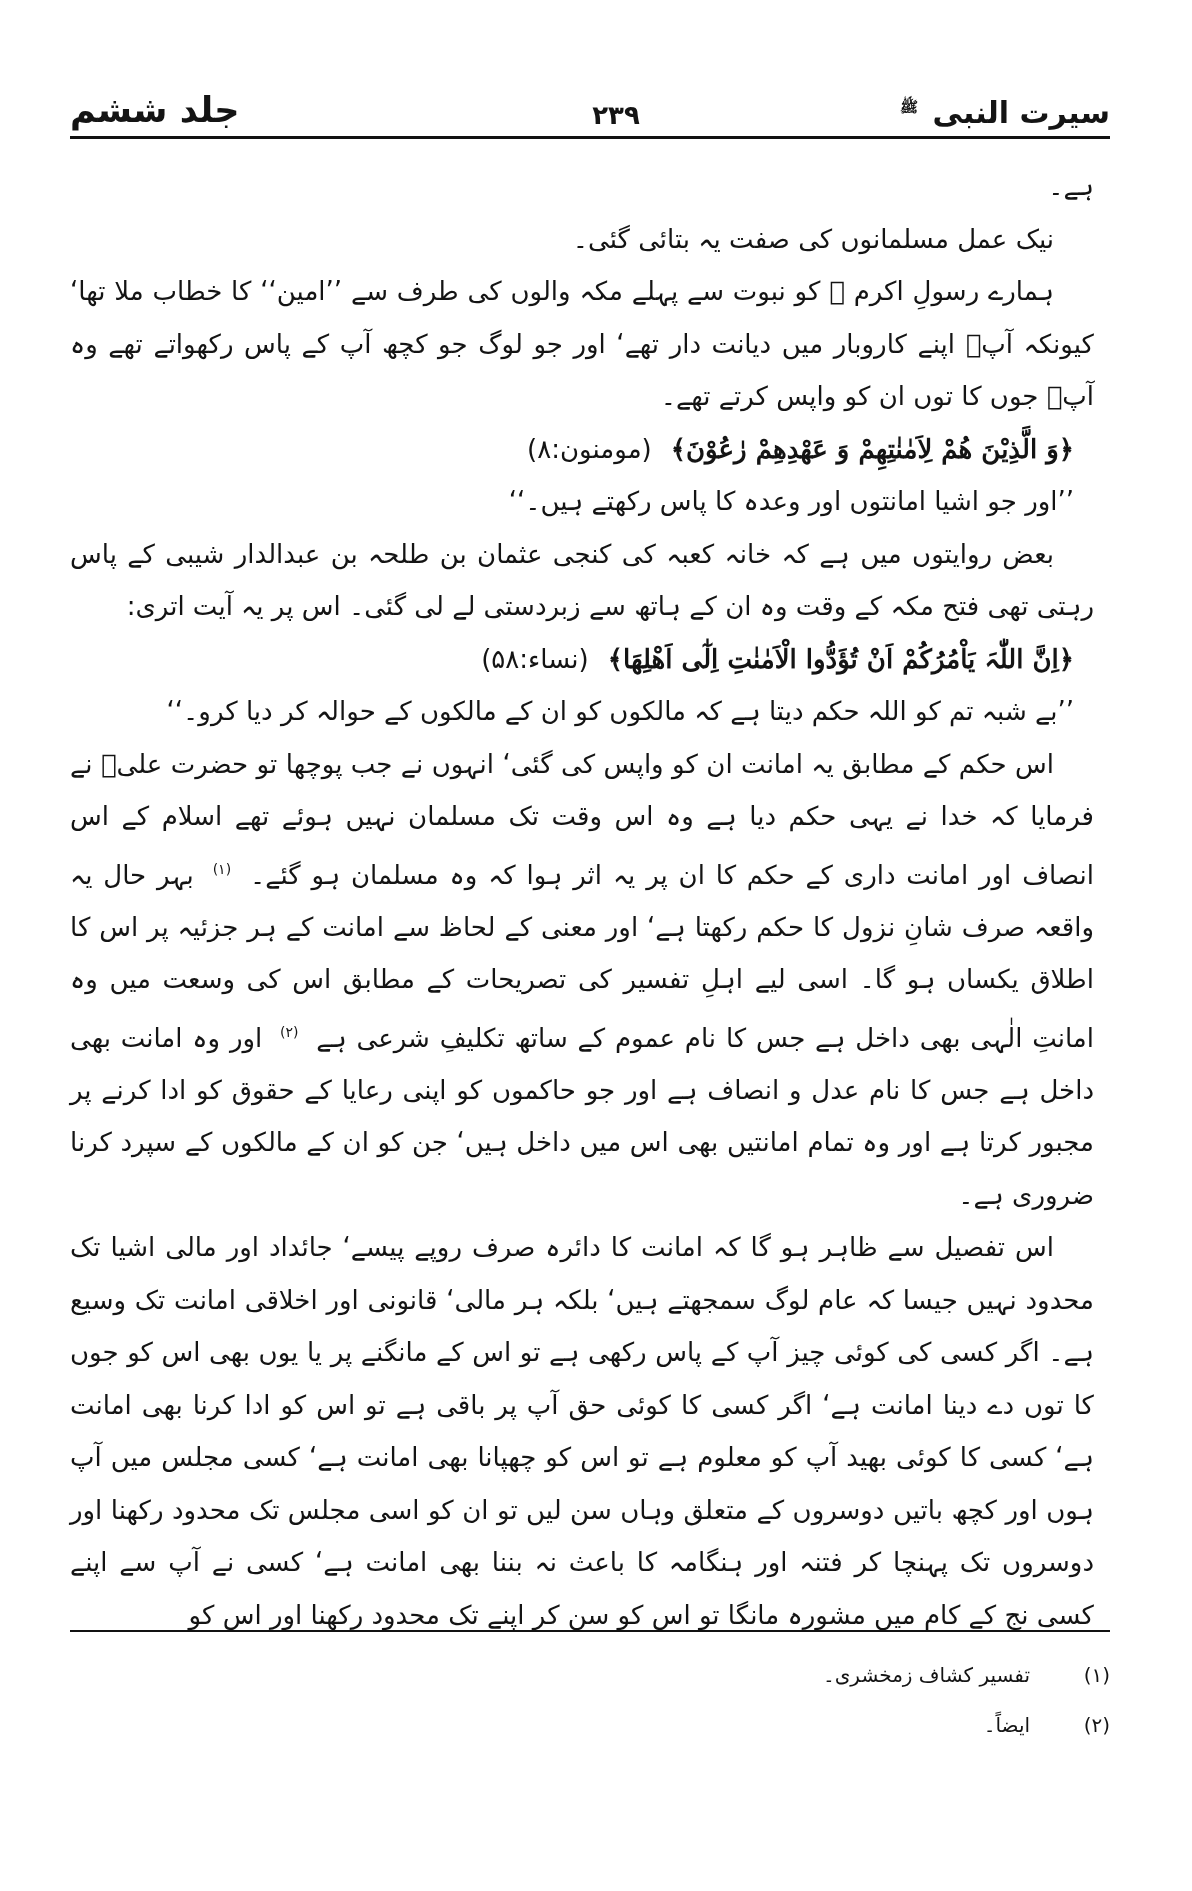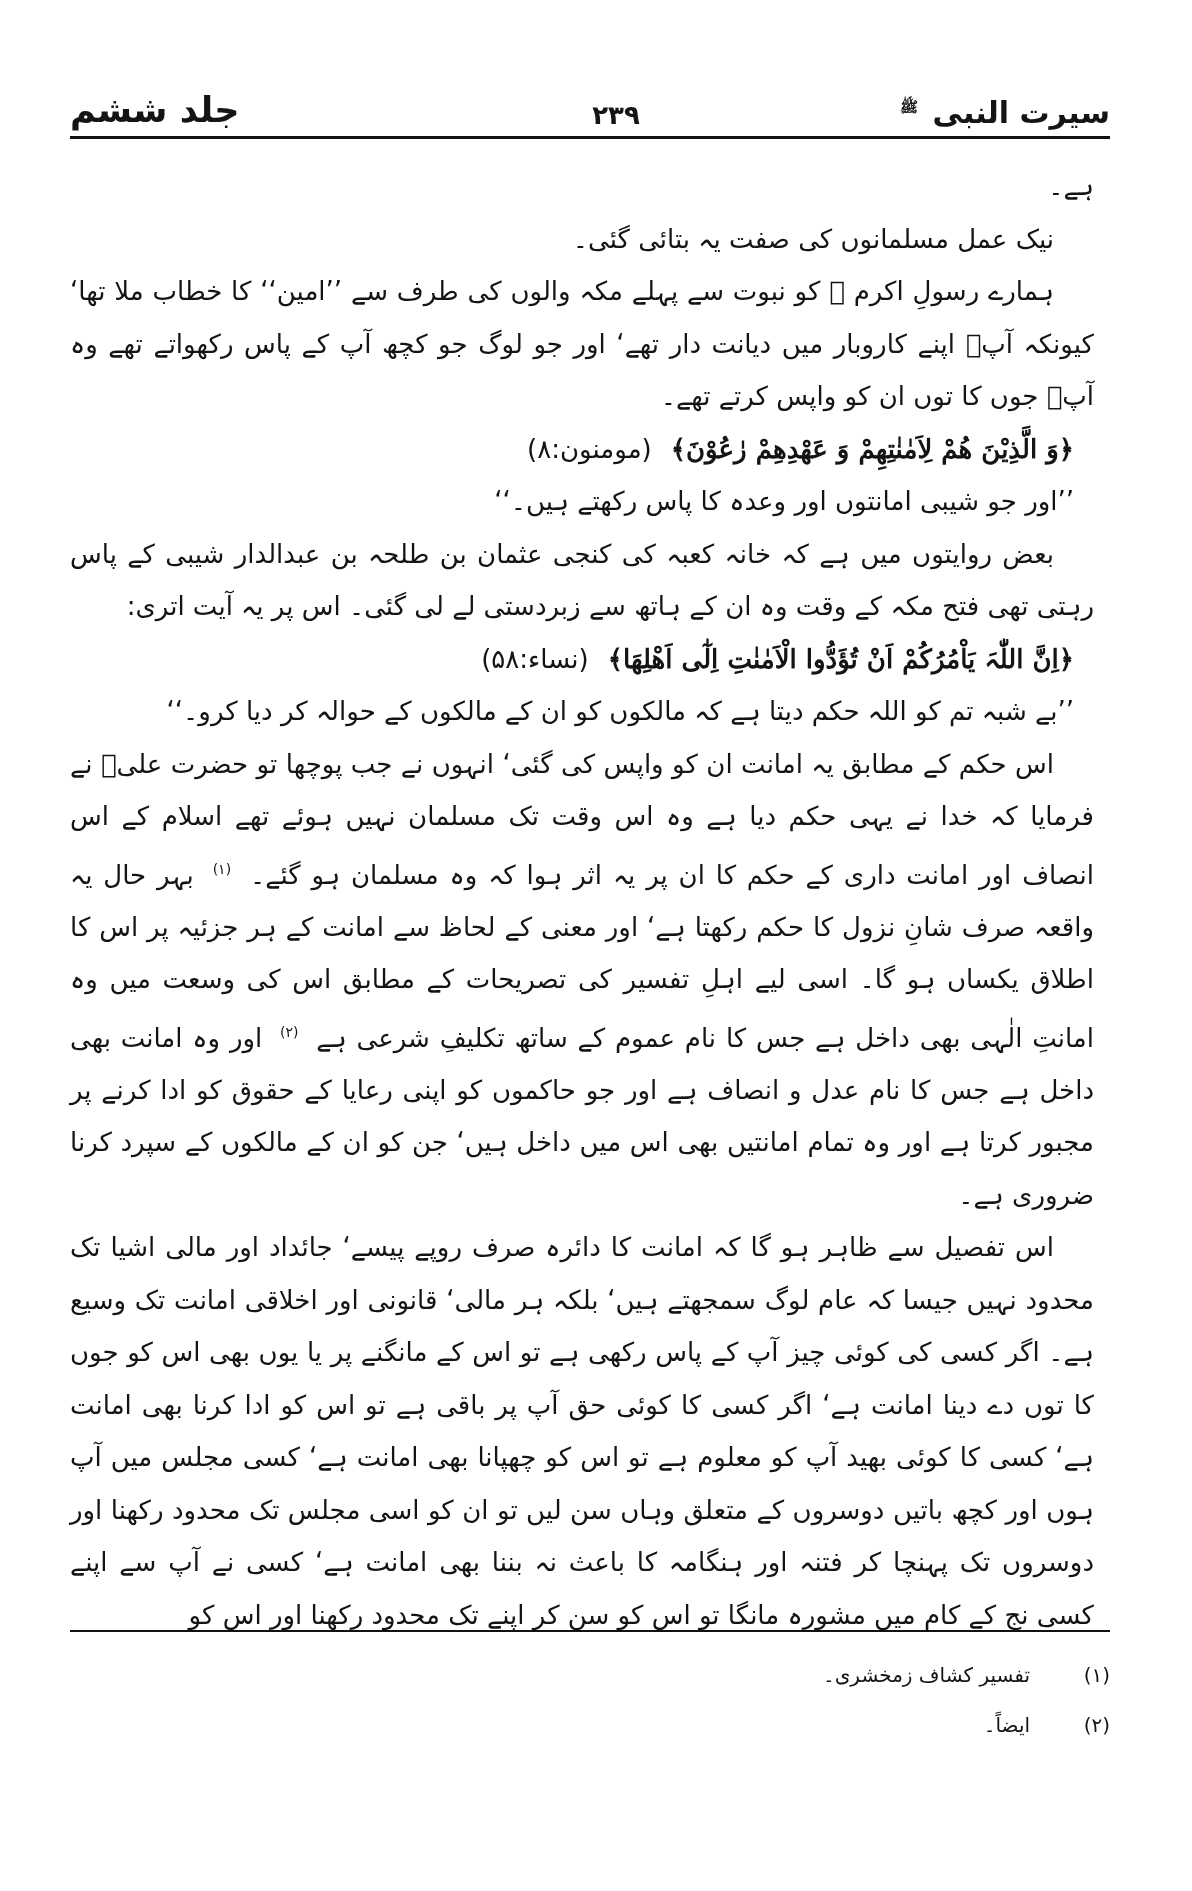--- a/index.html
+++ b/index.html
@@ -152,21 +152,21 @@
   <div class="header-rule"></div>
 
   <div class="body-text">
     <p>ہے۔</p>
     <p class="indent">نیک عمل مسلمانوں کی صفت یہ بتائی گئی۔</p>
     <p class="indent">ہمارے رسولِ اکرم ﷺ کو نبوت سے پہلے مکہ والوں کی طرف سے ’’امین‘‘ کا خطاب ملا تھا‘ کیونکہ آپؐ اپنے کاروبار میں دیانت دار تھے‘ اور جو لوگ جو کچھ آپ کے پاس رکھواتے تھے وہ آپؐ جوں کا توں ان کو واپس کرتے تھے۔</p>
     <p class="verse">
       <span>﴿وَ الَّذِیْنَ ھُمْ لِاَمٰنٰتِھِمْ وَ عَھْدِھِمْ رٰعُوْنَ﴾</span>
       <span class="ref">(مومنون:۸)</span>
     </p>
-    <p class="translation">’’اور جو شیبی امانتوں اور وعدہ کا پاس رکھتے ہیں۔‘‘</p>
+    <p class="translation">’’اور جو اشیا امانتوں اور وعدہ کا پاس رکھتے ہیں۔‘‘</p>
     <p class="indent">بعض روایتوں میں ہے کہ خانہ کعبہ کی کنجی عثمان بن طلحہ بن عبدالدار شیبی کے پاس رہتی تھی فتح مکہ کے وقت وہ ان کے ہاتھ سے زبردستی لے لی گئی۔ اس پر یہ آیت اتری:</p>
     <p class="verse">
       <span>﴿اِنَّ اللّٰہَ یَاْمُرُکُمْ اَنْ تُؤَدُّوا الْاَمٰنٰتِ اِلٰٓی اَھْلِھَا﴾</span>
       <span class="ref">(نساء:۵۸)</span>
     </p>
     <p class="translation">’’بے شبہ تم کو اللہ حکم دیتا ہے کہ مالکوں کو ان کے مالکوں کے حوالہ کر دیا کرو۔‘‘</p>
     <p class="indent">
       <span>اس حکم کے مطابق یہ امانت ان کو واپس کی گئی‘ انہوں نے جب پوچھا تو حضرت علیؓ نے فرمایا کہ خدا نے یہی حکم دیا ہے وہ اس وقت تک مسلمان نہیں ہوئے تھے اسلام کے اس انصاف اور امانت داری کے حکم کا ان پر یہ اثر ہوا کہ وہ مسلمان ہو گئے۔</span>
       <span class="fn-mark">(۱)</span>
       <span>بہر حال یہ واقعہ صرف شانِ نزول کا حکم رکھتا ہے‘ اور معنی کے لحاظ سے امانت کے ہر جزئیہ پر اس کا اطلاق یکساں ہو گا۔ اسی لیے اہلِ تفسیر کی تصریحات کے مطابق اس کی وسعت میں وہ امانتِ الٰہی بھی داخل ہے جس کا نام عموم کے ساتھ تکلیفِ شرعی ہے</span>

